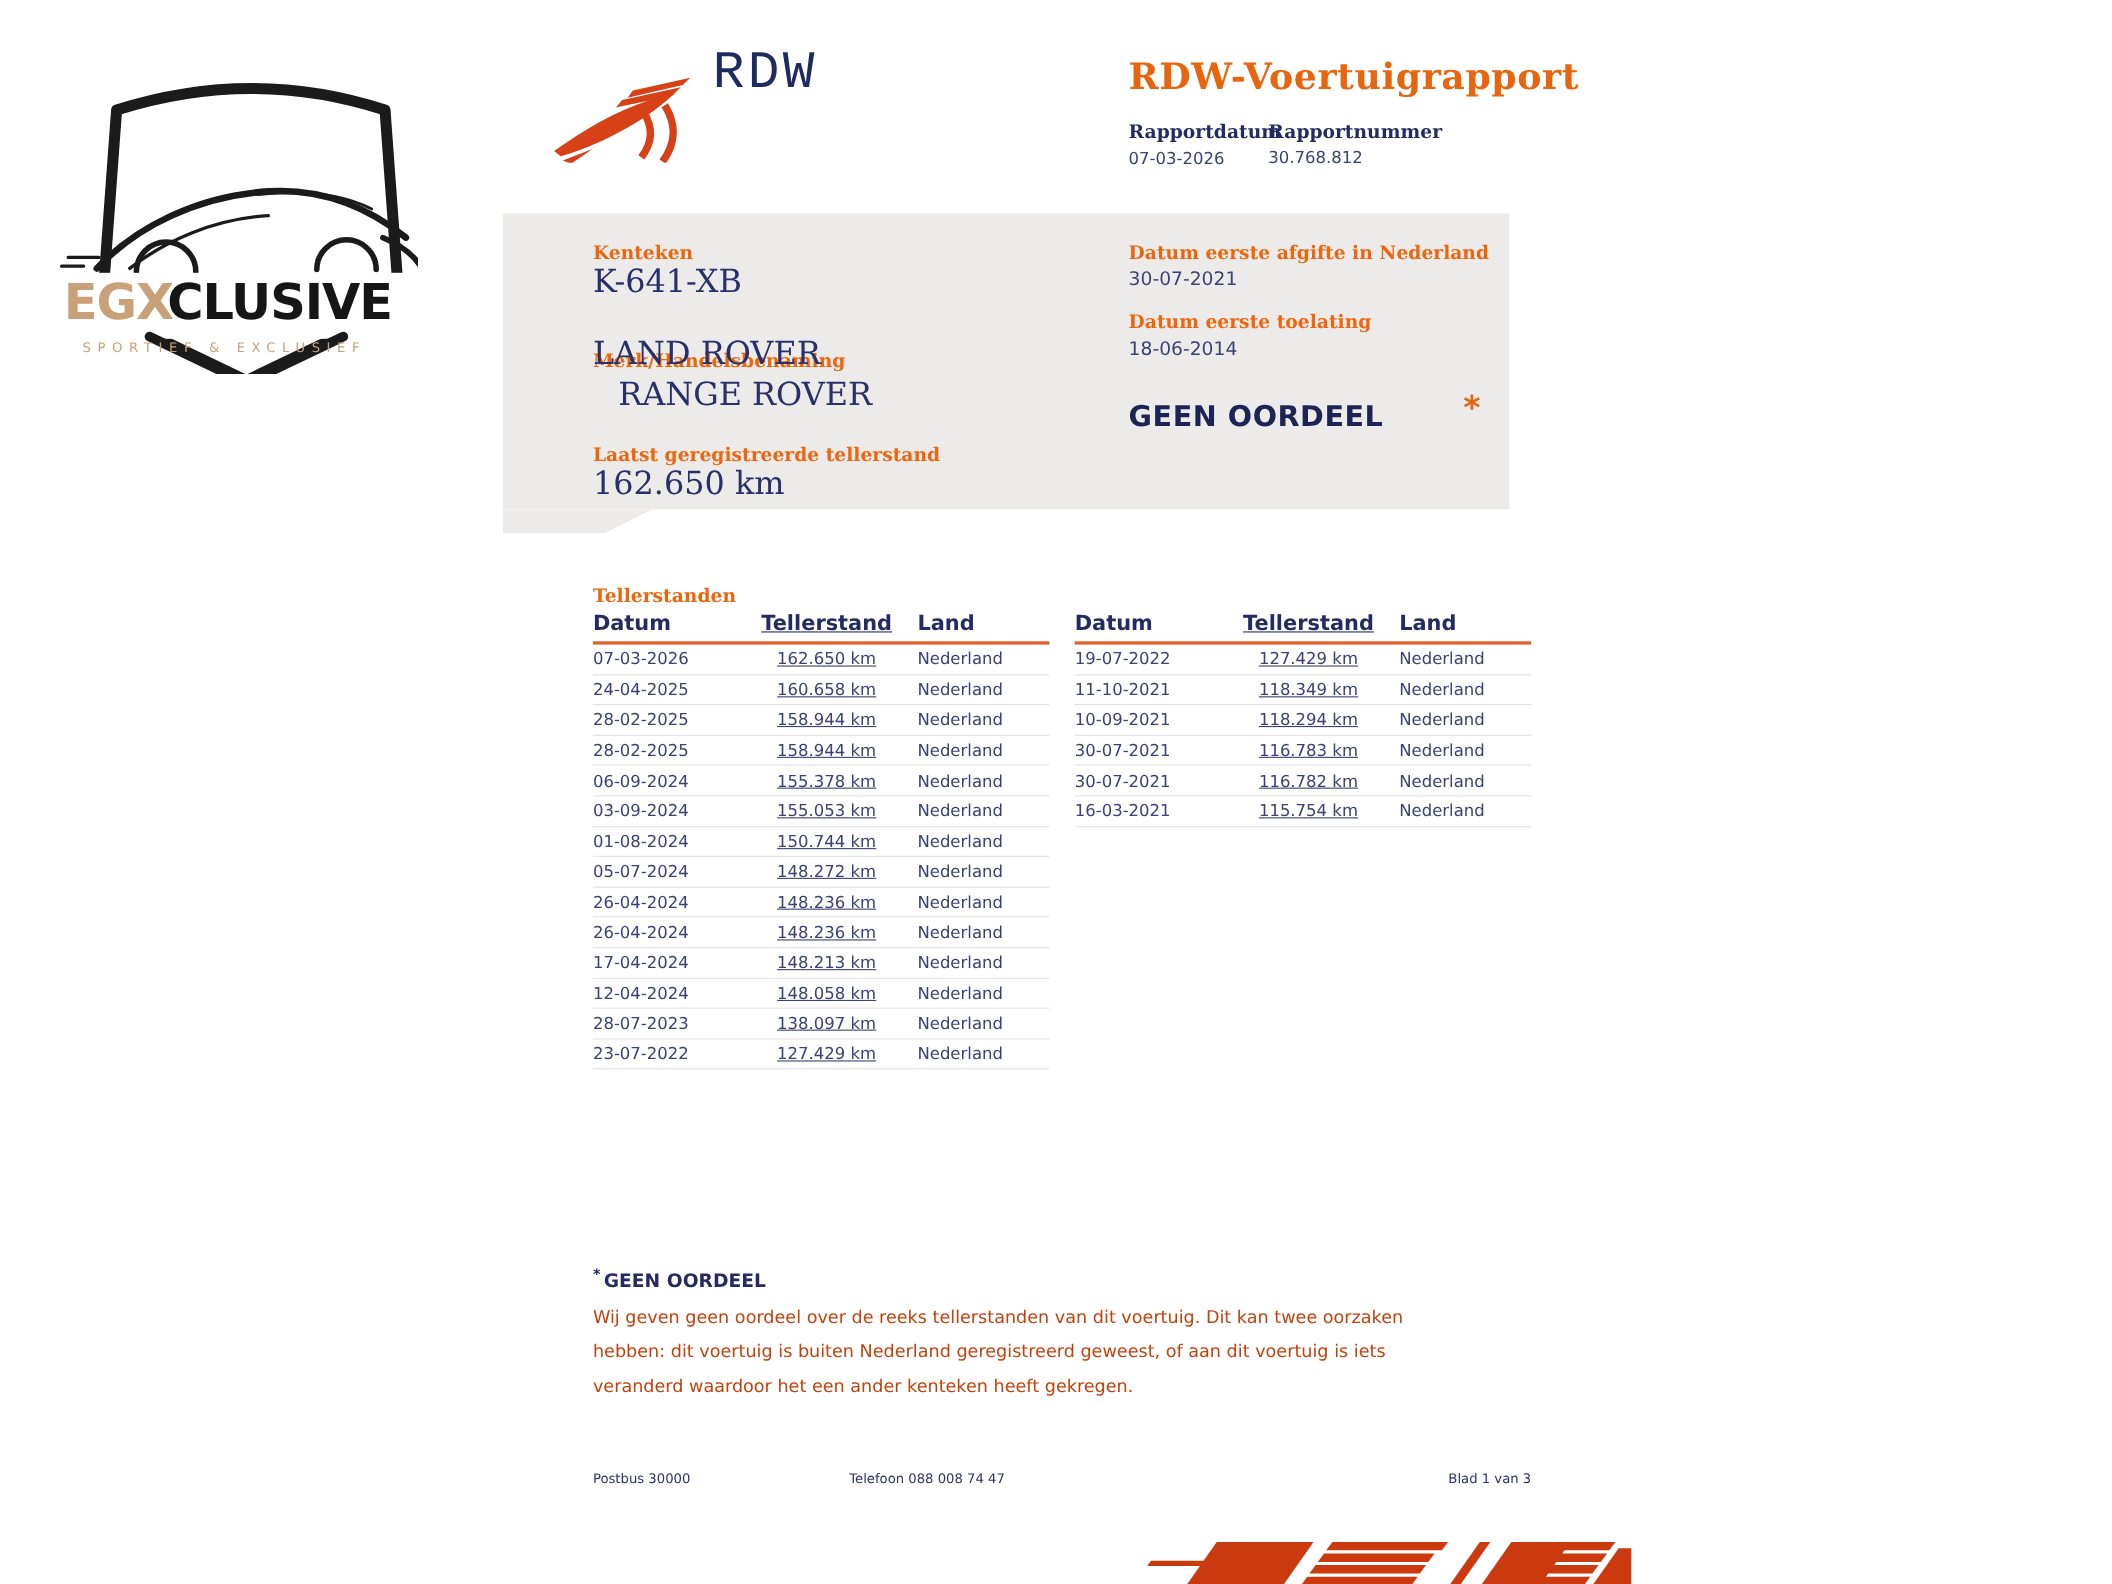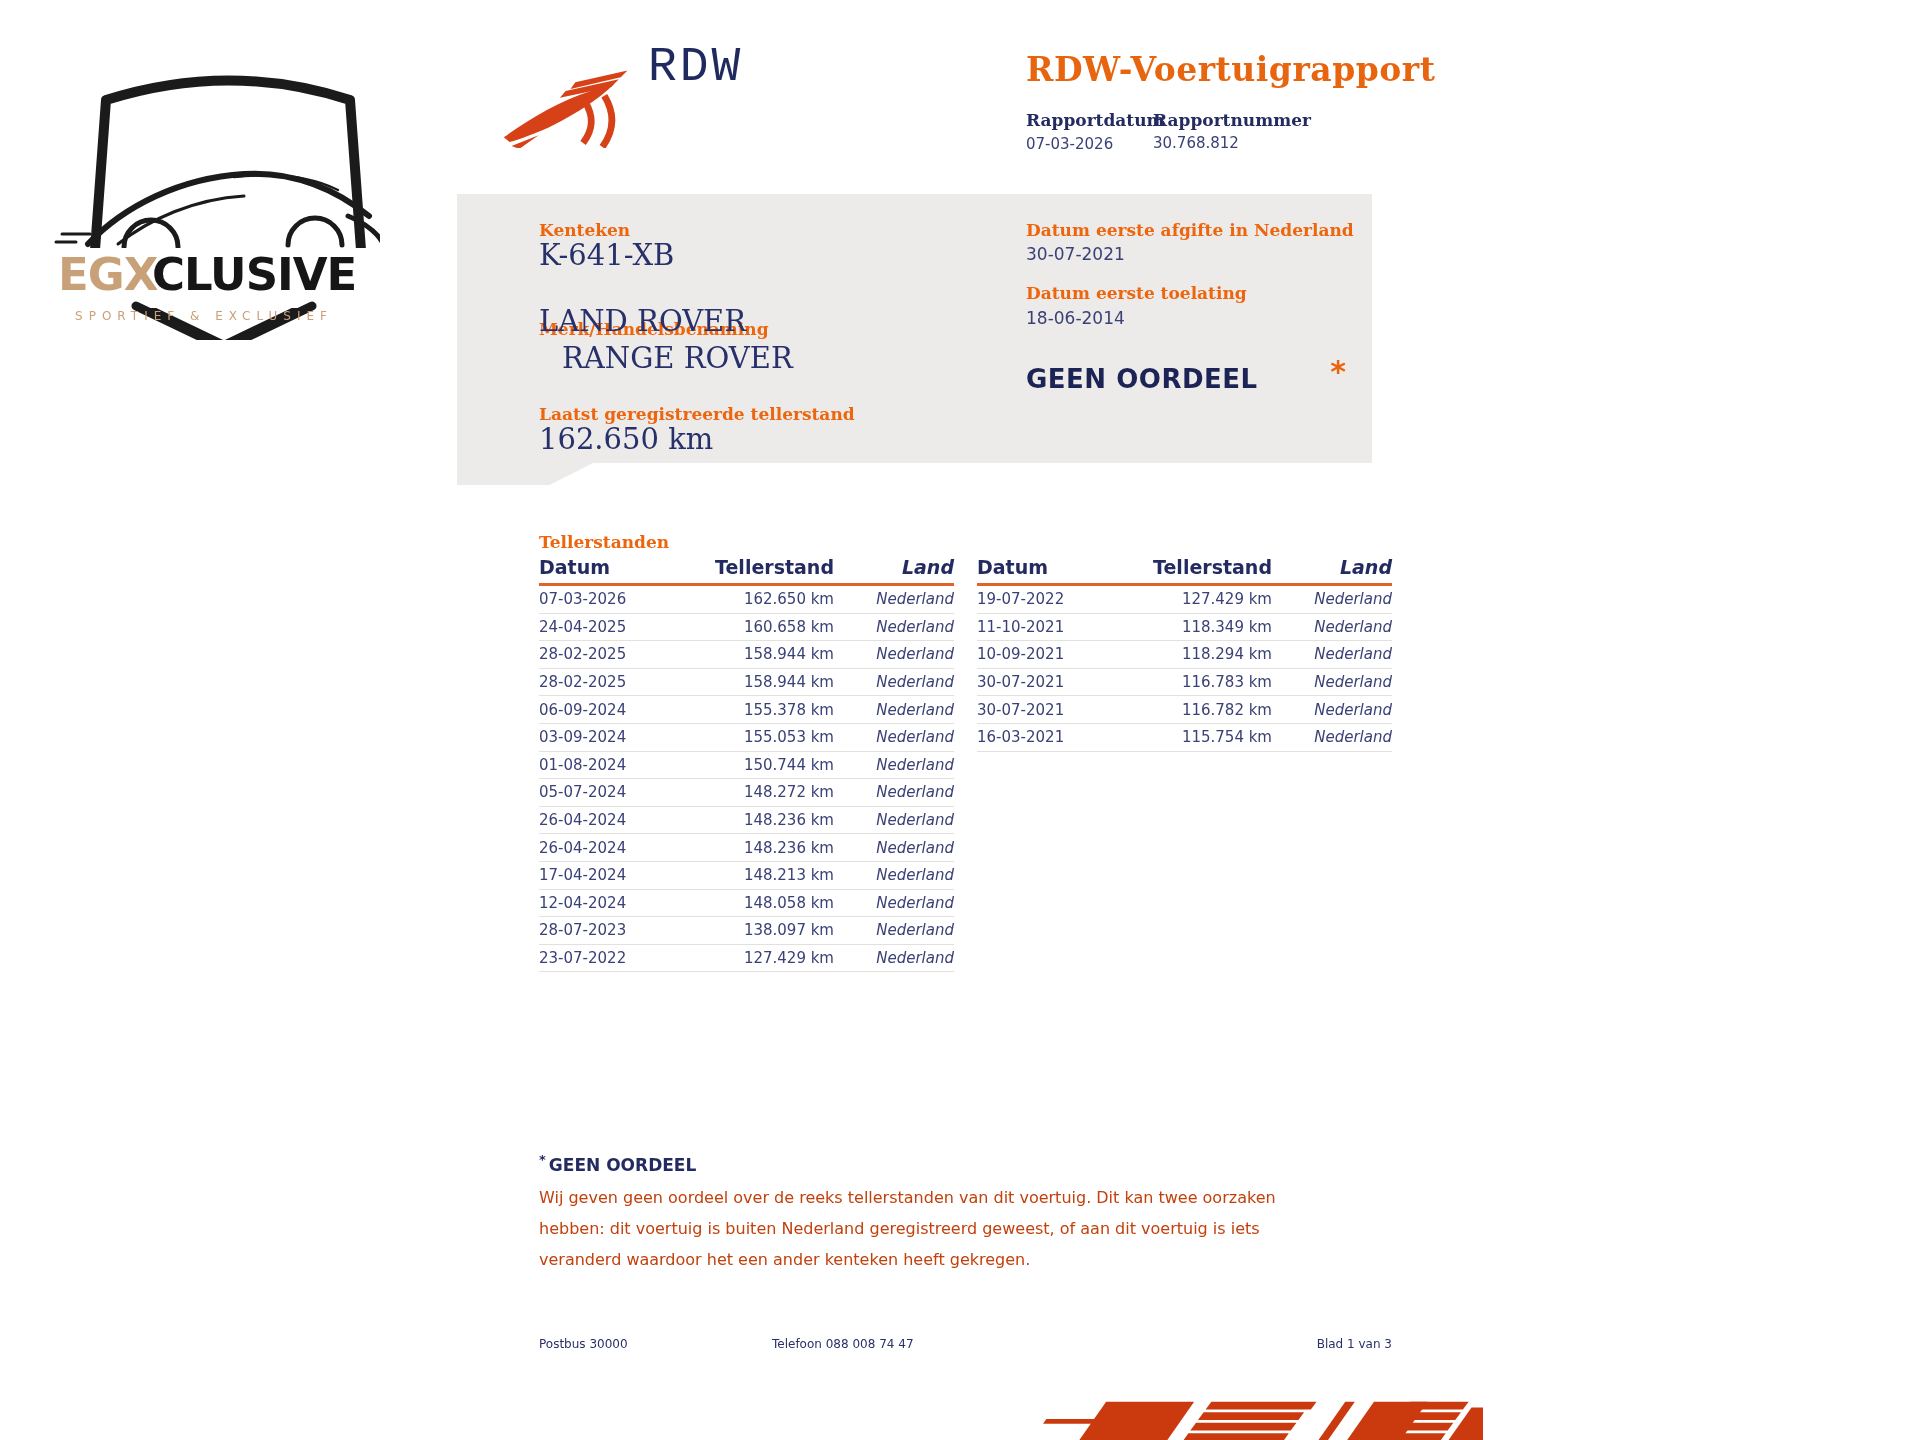--- a/index.html
+++ b/index.html
@@ -52,22 +52,22 @@
   
   .section-title{left:539px;top:532px;}
   .otable{width:415px;}
   .otable.left{left:539px;top:556px;}
   .otable.right{left:977px;top:556px;}
   .thead{display:flex;align-items:flex-end;padding-bottom:5px;border-bottom:3px solid #E2622B;
     font-size:19px;font-weight:bold;color:var(--navy);}
   .trow{display:flex;align-items:center;height:27.6px;border-bottom:1px solid #E3E1DF;
     font-size:15px;color:var(--value-navy);}
   .c-date{width:130px;}
-  .c-km{flex:1;text-align:right;}
-  .c-land{width:120px;text-align:right;font-style:italic;}
+  .c-km{flex:1;text-align:center;text-decoration:underline;}
+  .c-land{width:120px;}
 
   
   .footnote-title{left:539px;top:1152px;font-size:17px;font-weight:bold;color:var(--navy);}
   .footnote-title .mark{font-size:13px;vertical-align:super;margin-right:3px;}
   .footnote-text{left:539px;top:1182px;width:800px;font-size:16px;line-height:31px;color:#c2410c;}
 
   
   .footer-row{left:539px;width:853px;height:16px;font-size:12px;color:#2A3168;}
   .footer-row .fc2{position:absolute;left:233px;top:0;}
   .footer-row .fc3{position:absolute;right:0;top:0;}

